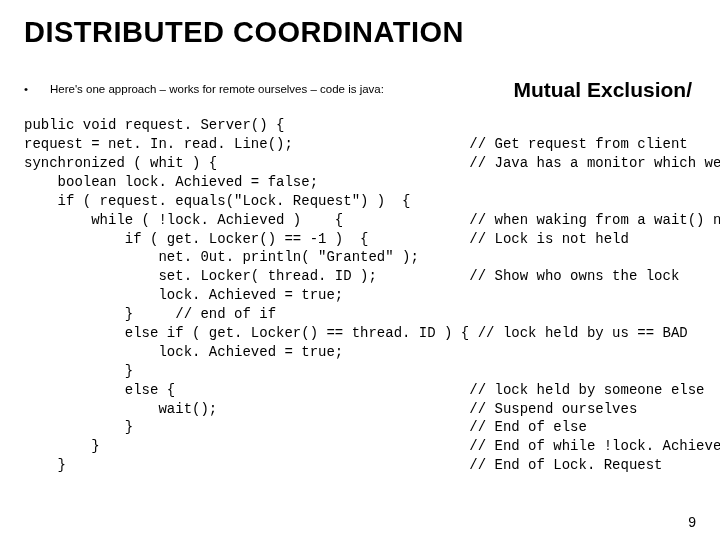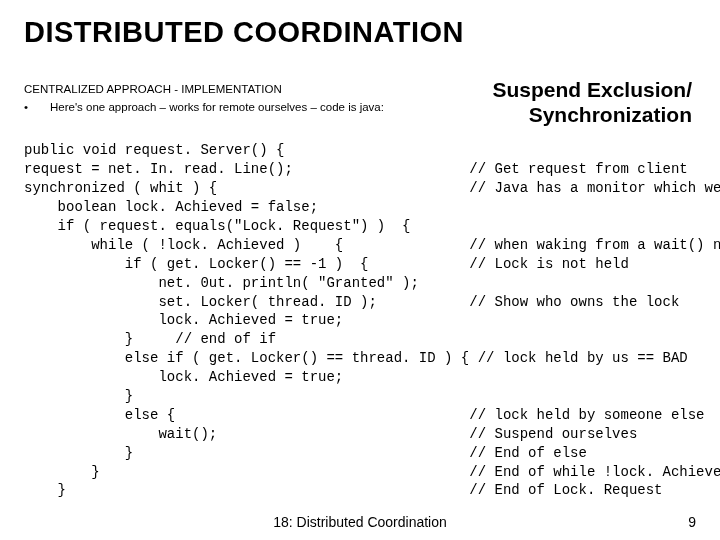--- a/index.html
+++ b/index.html
@@ -79,29 +79,27 @@
 </style>
 </head>
 <body>
 
 <div class="slide">
 
   <div class="title">DISTRIBUTED COORDINATION</div>
 
   <div class="row">
     <div>
-      <div class="subtitle">CENTRALIZED APPROACH - IMPLEMENTATION</div>
       <div class="bullet-row">
         <div class="bullet">•</div>
         <div>Here's one approach – works for remote ourselves – code is java:</div>
       </div>
     </div>
     <div class="topic">
-      <div>Suspend Exclusion/</div>
-      <div>Synchronization</div>
+      <div>Mutual Exclusion/</div>
     </div>
   </div>
 
   <div class="code">public void request. Server() {
 request = net. In. read. Line();                     // Get request from client
 synchronized ( whit ) {                              // Java has a monitor which we now enter
     boolean lock. Achieved = false;
     if ( request. equals("Lock. Request") )  {
         while ( !lock. Achieved )    {               // when waking from a wait() need to redo
             if ( get. Locker() == -1 )  {            // Lock is not held
@@ -112,17 +110,16 @@
             else if ( get. Locker() == thread. ID ) { // lock held by us == BAD
                 lock. Achieved = true;
             }
             else {                                   // lock held by someone else
                 wait();                              // Suspend ourselves
             }                                        // End of else
         }                                            // End of while !lock. Achieved
     }                                                // End of Lock. Request</div>
 
   <div class="footer">
-    <div class="footer-center">18: Distributed Coordination</div>
     <div class="footer-right">9</div>
   </div>
 
 </div>
 
 </body></html>

